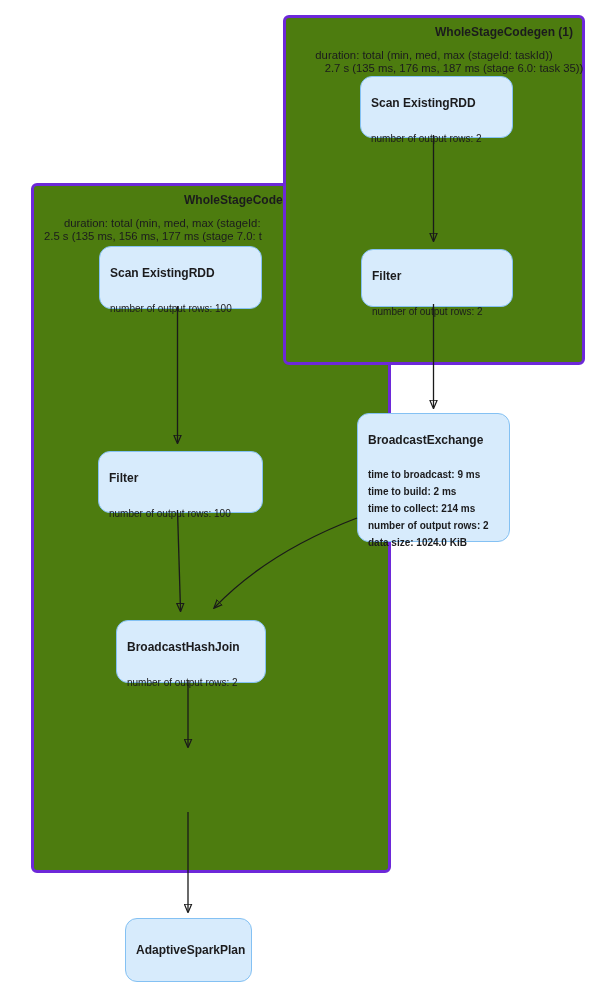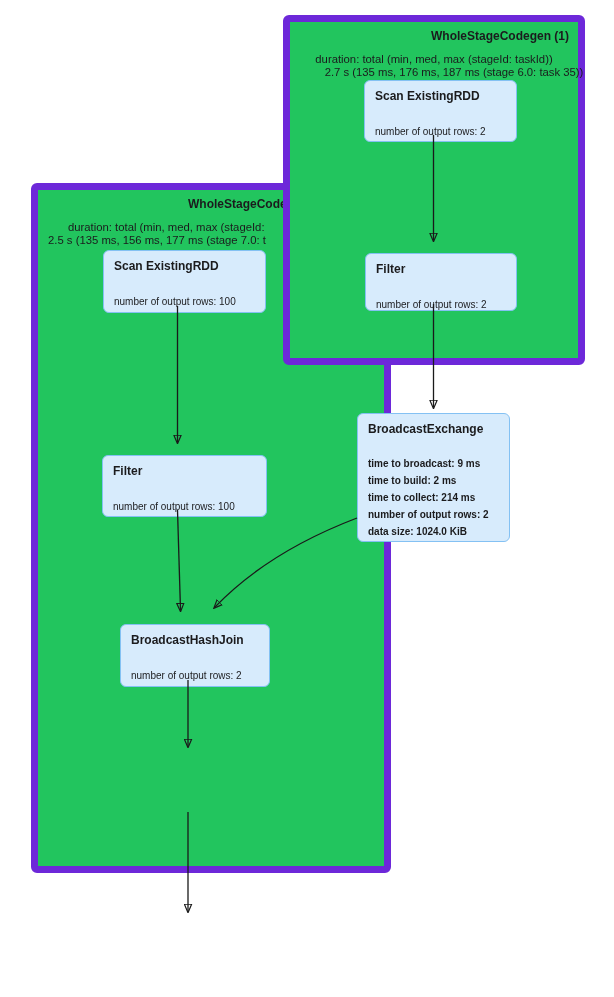--- a/index.html
+++ b/index.html
@@ -2,36 +2,36 @@
 <html><head>
 <meta charset="utf-8">
 <style>
   html,body { margin:0; padding:0; background:#ffffff; }
   .canvas {
     position:relative; width:614px; height:997px; background:#ffffff;
     font-family:"Liberation Sans","DejaVu Sans",sans-serif;
     color:#1b1b1d; overflow:hidden;
   }
   .cluster {
-    position:absolute; background:#22c55e; border:7px solid #6d28d9;
+    position:absolute; background:#4d7c0f; border:3px solid #6d28d9;
     border-radius:6px; box-sizing:border-box;
   }
   .cluster-left  { left:31px;  top:183px; width:360px; height:690px; z-index:1; }
   .cluster-right { left:283px; top:15px;  width:302px; height:350px; z-index:2; }
   .cluster-title { position:absolute; font-weight:700; font-size:12px; white-space:nowrap; }
   .cluster-dur   { position:absolute; font-size:11.3px; line-height:13px; white-space:nowrap; }
   .cluster-right .cluster-title { right:9px; top:7px; }
   .cluster-right .dur1 { left:0; top:31px; width:100%; text-align:center; }
   .cluster-right .dur2 { left:0; top:44px; width:100%; text-align:center;padding-left:20px; }
   .cluster-left .cluster-title { left:150px; top:7px; }
   .cluster-left .dur1 { left:30px; top:31px; }
   .cluster-left .dur2 { left:10px; top:44px; }
   .node {
     position:absolute; background:#d7ebfc; border:1px solid #84c1f3;
-    border-radius:6px; padding:8px 10px; box-sizing:border-box; z-index:3;
+    border-radius:12px; padding:19px 10px; box-sizing:border-box; z-index:3;
   }
   .node-title  { font-weight:700; font-size:12px; line-height:14px; white-space:nowrap; }
   .node-metrics { margin-top:20px; }
   .metric { font-size:10px; line-height:17px; white-space:nowrap; }
   .node.center { display:flex; align-items:center; }
   
   .n-scan1   { left:74px;  top:58px;  width:153px; height:62px; }
   .n-filter1 { left:75px;  top:231px; width:152px; height:58px; }
   .n-scan2   { left:65px;  top:60px;  width:163px; height:63px; }
   .n-filter2 { left:64px;  top:265px; width:165px; height:62px; }
@@ -100,20 +100,24 @@
     <div class="node-title">BroadcastExchange</div>
     <div class="node-metrics">
       <div class="metric">time to broadcast: 9 ms</div>
       <div class="metric">time to build: 2 ms</div>
       <div class="metric">time to collect: 214 ms</div>
       <div class="metric">number of output rows: 2</div>
       <div class="metric">data size: 1024.0 KiB</div>
     </div>
   </div>
 
+  <div class="node n-asp center">
+    <div class="node-title">AdaptiveSparkPlan</div>
+
+  </div>
 
   <svg class="edges" width="614" height="997" aria-hidden="true">
     <defs>
       <marker id="arrow" viewBox="0 0 10 10" markerWidth="9" markerHeight="9" refX="7.5" refY="5" orient="auto" markerUnits="userSpaceOnUse">
         <path d="M0,1 L9.5,5 L0,9 z" fill="#1a1a1a" stroke="none"></path>
       </marker>
     </defs>
     <path d="M433.5,135 L433.5,240" marker-end="url(#arrow)"></path>
     <path d="M433.5,304 L433.5,407" marker-end="url(#arrow)"></path>
     <path d="M177.5,306 L177.5,442" marker-end="url(#arrow)"></path>

